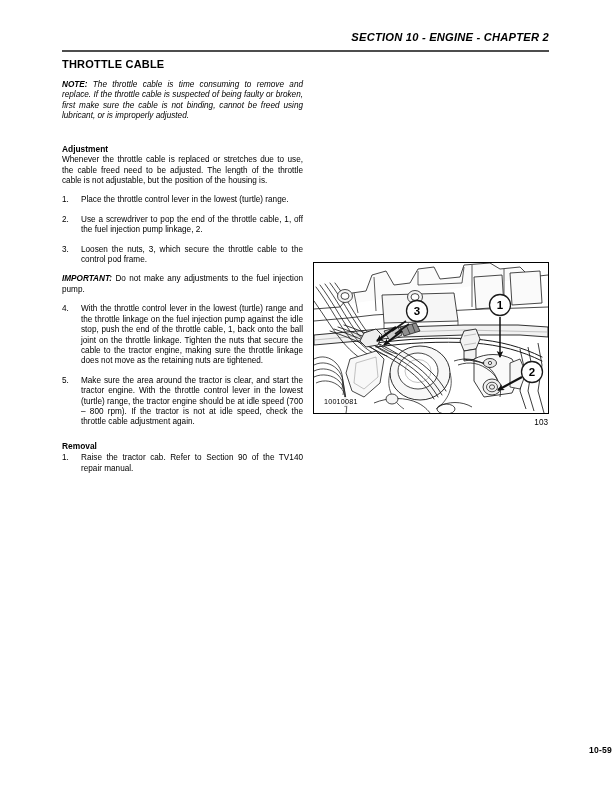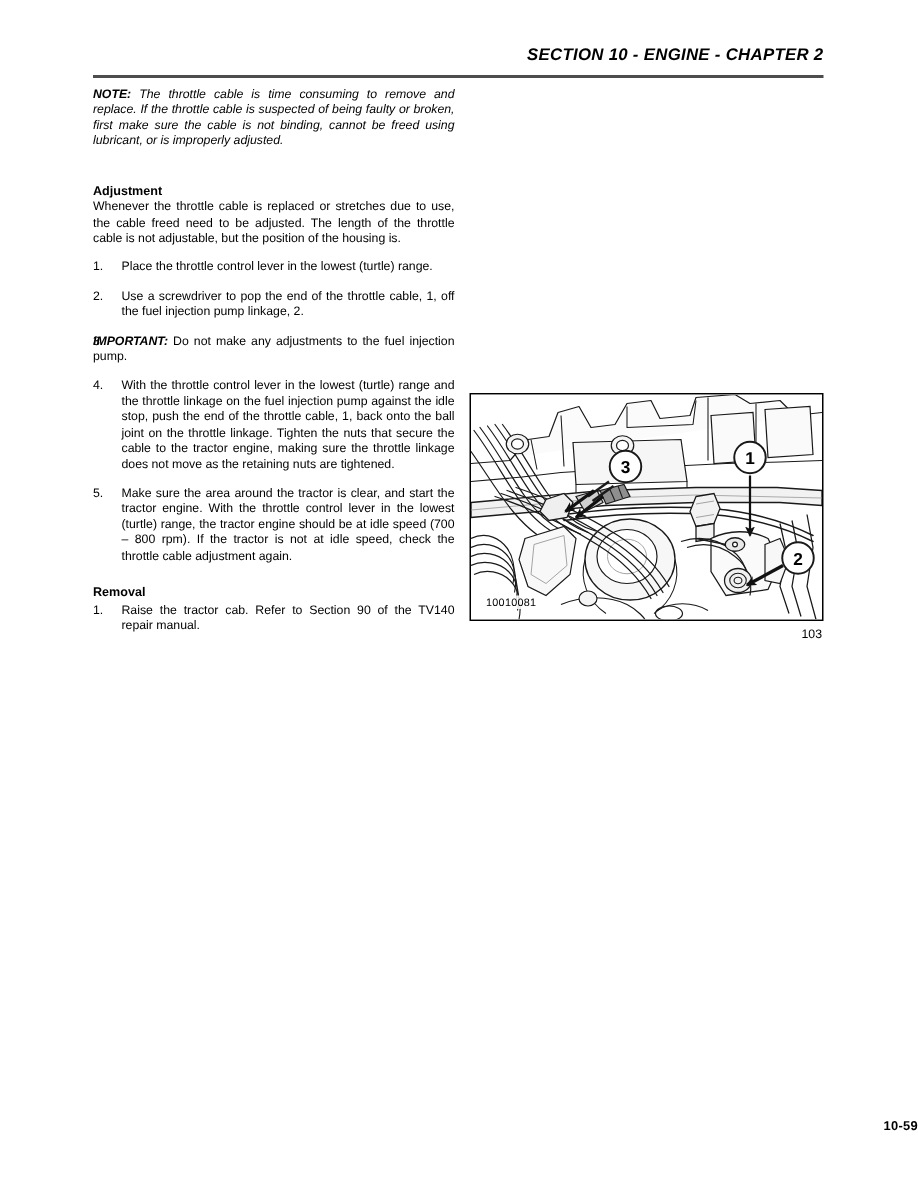--- a/index.html
+++ b/index.html
@@ -177,39 +177,41 @@
 
 <div class="page">
 
   <div class="header">
     <div class="header-title">SECTION 10 - ENGINE - CHAPTER 2</div>
   </div>
   <div class="header-rule"></div>
 
   <div class="col-left">
 
+    <div class="page-title">THROTTLE CABLE</div>
 
     <p class="body"><span class="note-lead">NOTE:</span><span class="note-text"> The throttle cable is time consuming to remove and replace. If the throttle cable is suspected of being faulty or broken, first make sure the cable is not binding, cannot be freed using lubricant, or is improperly adjusted.</span></p>
 
     <div class="gap-before">
       <div class="sub-head">Adjustment</div>
       <p class="body">Whenever the throttle cable is replaced or stretches due to use, the cable freed need to be adjusted. The length of the throttle cable is not adjustable, but the position of the housing is.</p>
     </div>
 
     <ol class="steps gap-small">
       <li>
         <span class="num">1.</span>
         <span>Place the throttle control lever in the lowest (turtle) range.</span>
       </li>
       <li>
         <span class="num">2.</span>
         <span>Use a screwdriver to pop the end of the throttle cable, 1, off the fuel injection pump linkage, 2.</span>
       </li>
       <li>
         <span class="num">3.</span>
+        <span>Loosen the nuts, 3, which secure the throttle cable to the control pod frame.</span>
       </li>
     </ol>
 
     <p class="body" style="margin-top:9px;"><span class="imp-lead">IMPORTANT:</span><span> Do not make any adjustments to the fuel injection pump.</span></p>
 
     <ol class="steps gap-small">
       <li>
         <span class="num">4.</span>
         <span>With the throttle control lever in the lowest (turtle) range and the throttle linkage on the fuel injection pump against the idle stop, push the end of the throttle cable, 1, back onto the ball joint on the throttle linkage. Tighten the nuts that secure the cable to the tractor engine, making sure the throttle linkage does not move as the retaining nuts are tightened.</span>
       </li>

